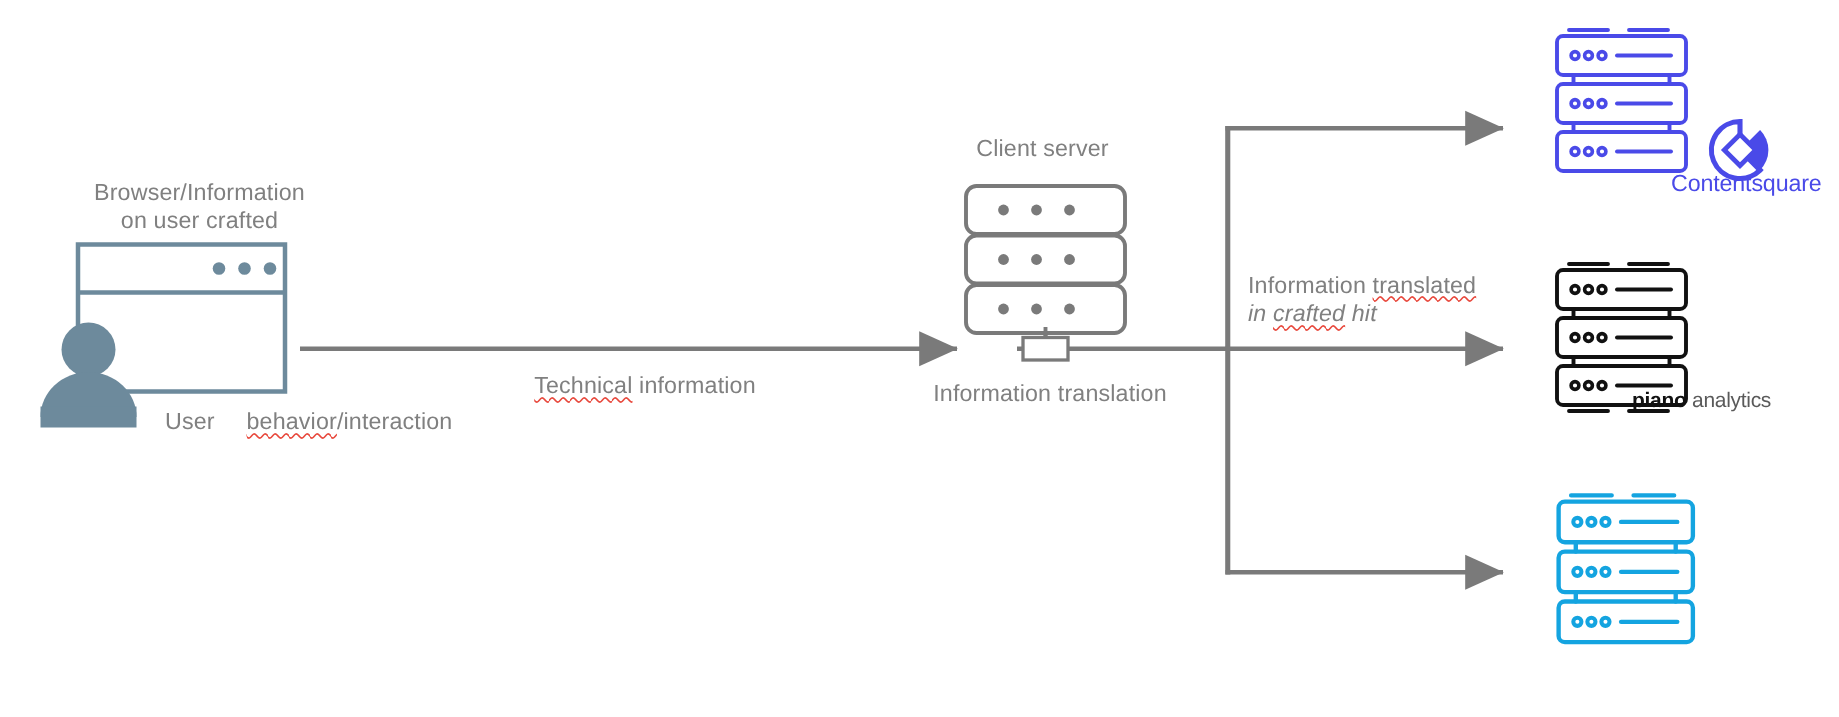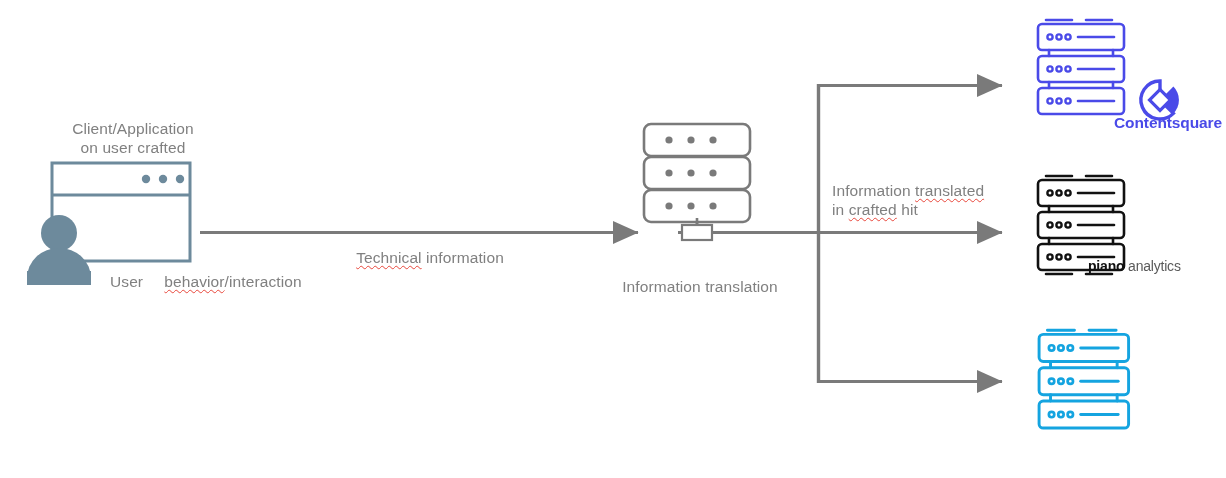--- a/index.html
+++ b/index.html
@@ -37,36 +37,36 @@
   
   .dest{position:absolute;}
   #dest-contentsquare{left:1030px;top:14px;width:196px;height:125px;}
   #dest-piano{left:1030px;top:170px;width:196px;height:120px;}
   #dest-salesforce{left:1024px;top:324px;width:200px;height:132px;}
 
   .wordmark{
     position:absolute;white-space:nowrap;
   }
   #cs-wordmark{
-    left:84px;top:100px;color:#4a4ae8;font-weight:bold;font-size:15.5px;
+    left:84px;top:100px;color:#4a4ae8;font-weight:normal;font-size:15.5px;
     letter-spacing:-0.1px;
     text-align:right;
   }
   #piano-wordmark{
     left:58px;top:88px;font-size:14px;letter-spacing:-0.2px;
   }
   #piano-wordmark .b{color:#111111;font-weight:bold;}
   #piano-wordmark .n{color:#5a5a5a;font-weight:normal;}
 </style>
 </head>
 <body>
 
 <div class="stage">
 
-  <div class="lbl c" style="left:0px;top:119px;width:266px;">Client/Application</div>
+  <div class="lbl c" style="left:0px;top:119px;width:266px;">Browser/Information</div>
   <div class="lbl c" style="left:0px;top:138px;width:266px;">on user crafted</div>
 
   <div class="abs" id="browser-user">
     <svg width="210" height="140" viewBox="0 0 210 140">
 
       <rect x="52" y="8" width="138" height="98" fill="#ffffff" stroke="#6d8a9c" stroke-width="3"></rect>
 
       <line x1="52" y1="40" x2="190" y2="40" stroke="#6d8a9c" stroke-width="3"></line>
 
       <circle cx="146" cy="24" r="4.2" fill="#6d8a9c"></circle>
@@ -116,24 +116,25 @@
     </svg>
   </div>
 
   <div class="lbl c" style="left:245px;top:248px;width:370px;">
     <span class="sq">Technical</span> information
   </div>
 
   <div class="lbl l" style="left:832px;top:181px;">
     Information <span class="sq">translated</span>
   </div>
-  <div class="lbl l" style="left:832px;top:200px;">
+  <div class="lbl l" style="left:832px;top:200px;font-style:italic;">
     in <span class="sq">crafted</span> hit
   </div>
 
+  <div class="lbl c" style="left:595px;top:90px;width:200px;">Client server</div>
 
   <div class="abs" id="client-server">
     <svg width="140" height="125" viewBox="0 0 140 125">
 
       <rect x="14" y="6" width="106" height="32" rx="7" ry="7" fill="#ffffff" stroke="#7a7a7a" stroke-width="2.6"></rect>
       <circle cx="39" cy="22" r="3.6" fill="#7a7a7a"></circle>
       <circle cx="61" cy="22" r="3.6" fill="#7a7a7a"></circle>
       <circle cx="83" cy="22" r="3.6" fill="#7a7a7a"></circle>
 
       <rect x="14" y="39" width="106" height="32" rx="7" ry="7" fill="#ffffff" stroke="#7a7a7a" stroke-width="2.6"></rect>
@@ -150,21 +151,21 @@
     </svg>
   </div>
 
   <div class="abs" style="left:676px;top:218px;width:44px;height:32px;">
     <svg width="44" height="32" viewBox="0 0 44 32">
       <line x1="21" y1="0" x2="21" y2="8" stroke="#7a7a7a" stroke-width="2.6"></line>
       <rect x="6" y="7" width="30" height="15" fill="#ffffff" stroke="#7a7a7a" stroke-width="2.2"></rect>
     </svg>
   </div>
 
-  <div class="lbl c" style="left:600px;top:253px;width:200px;margin-top:24px;">Information translation</div>
+  <div class="lbl c" style="left:600px;top:253px;width:200px;">Information translation</div>
 
   <div class="dest" id="dest-contentsquare">
     <svg width="110" height="98" viewBox="0 0 110 98">
       <g fill="none" stroke="#4a4ae8" stroke-width="2.6" stroke-linecap="round">
 
         <path d="M16 6 h26 M56 6 h26"></path>
 
         <rect x="8" y="10" width="86" height="26" rx="4" ry="4"></rect>
         <line x1="48" y1="23" x2="84" y2="23"></line>
 

